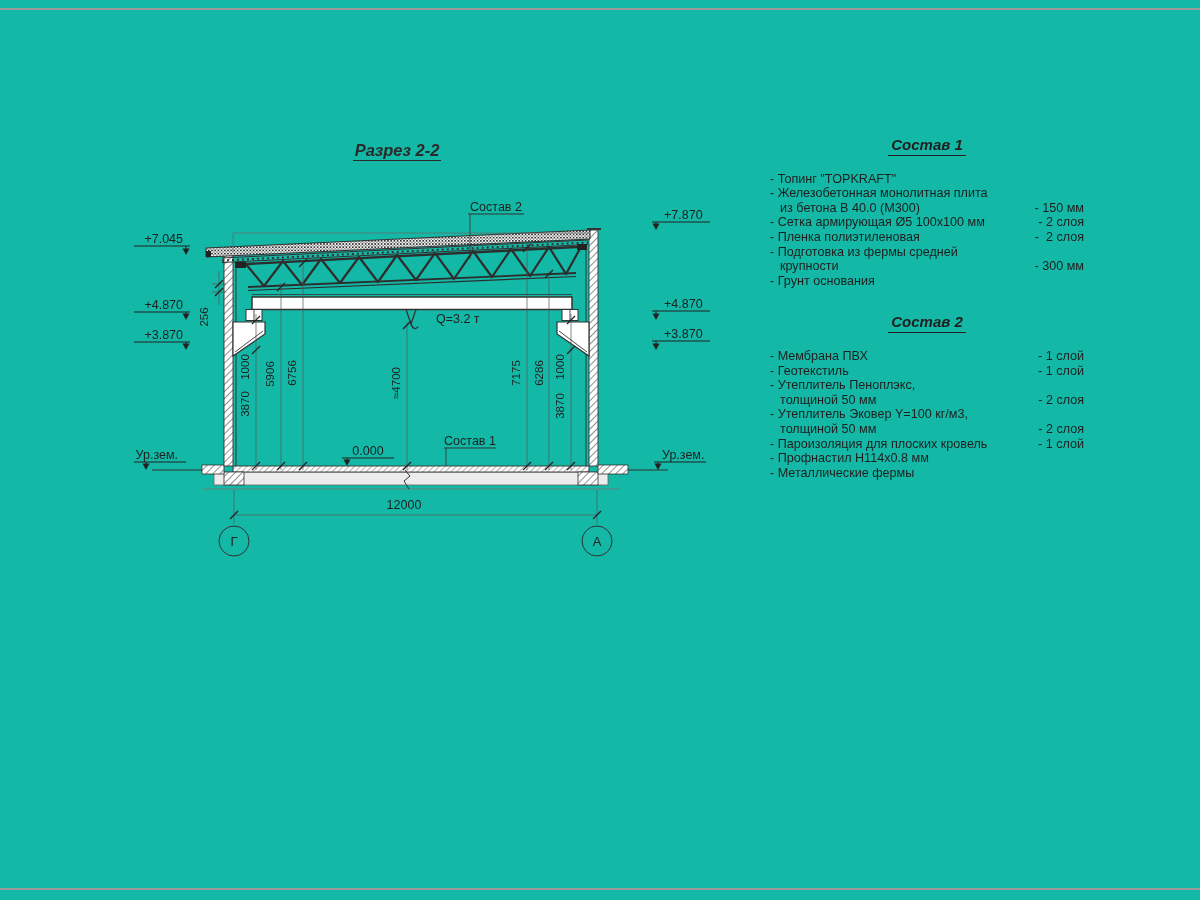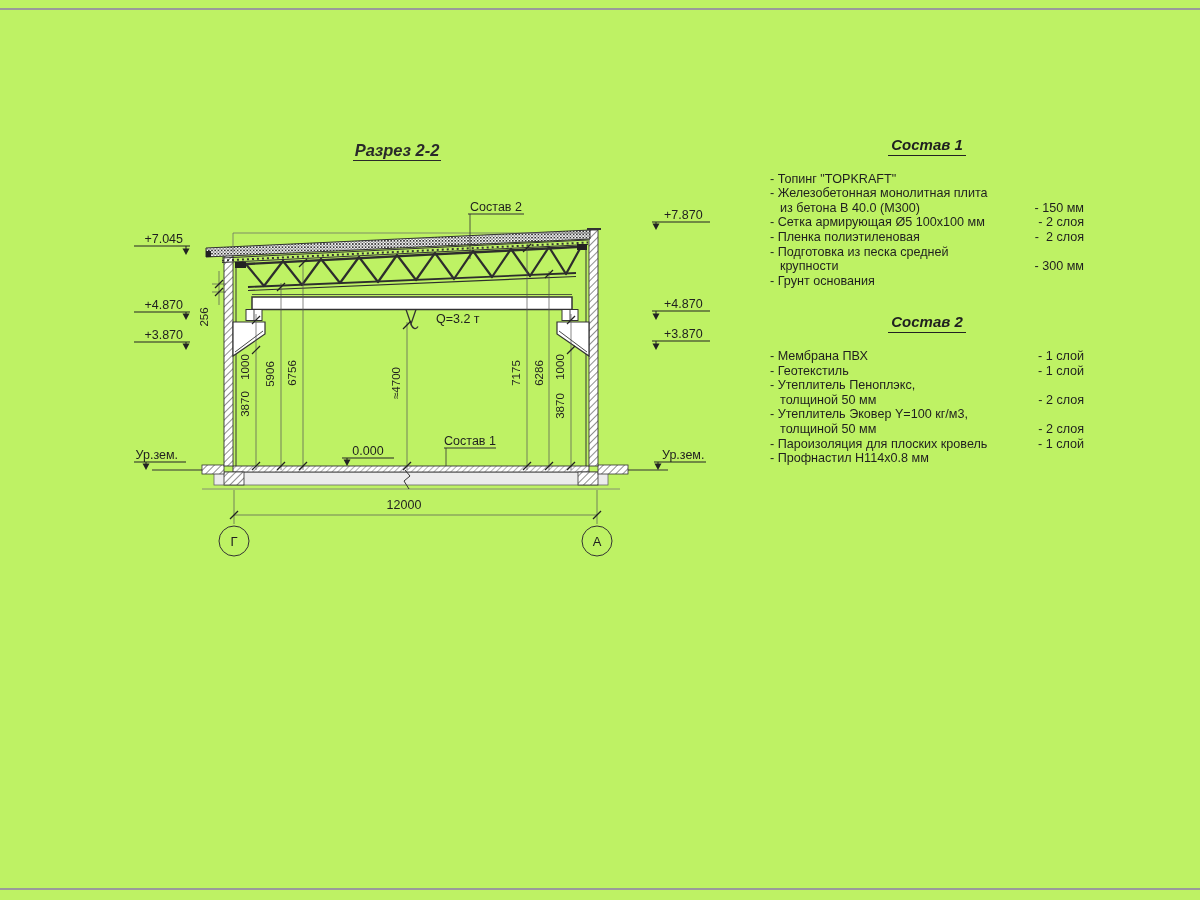--- a/index.html
+++ b/index.html
@@ -1,16 +1,16 @@
 <!DOCTYPE html>
 <html><head>
 <meta charset="utf-8">
 <style>
   html,body{margin:0;padding:0;background:#fff;}
-  .page{position:relative;width:1200px;height:900px;background:#bef264;overflow:hidden;
+  .page{position:relative;width:1200px;height:900px;background:#14b8a6;overflow:hidden;
         font-family:"Liberation Sans", sans-serif;color:#222;}
   .edge{position:absolute;left:0;right:0;height:2px;background:#9a9a9a;}
   .edge.top{top:8px;} .edge.bottom{top:888px;}
   .title{position:absolute;left:330px;top:141px;width:134px;text-align:center;}
   .title span{font-style:italic;font-size:16.5px;font-weight:600;color:#2a2a2a;
               border-bottom:1.3px solid #2a2a2a;padding:0 2px 1px;}
   .specs{position:absolute;left:770px;top:138px;width:314px;font-size:12.6px;
          line-height:14.6px;color:#1f1f1f;}
   .spec-head{text-align:center;margin-bottom:18px;}
   .spec-head span{font-style:italic;font-size:15px;font-weight:600;
@@ -267,21 +267,21 @@
         </div>
       <div class="spec-row">
           <span class="spec-name">- Сетка армирующая Ø5 100x100 мм</span>
           <span class="spec-val">- 2 слоя</span>
         </div>
       <div class="spec-row">
           <span class="spec-name">- Пленка полиэтиленовая</span>
           <span class="spec-val">-  2 слоя</span>
         </div>
       <div class="spec-row">
-          <span class="spec-name">- Подготовка из песка средней
+          <span class="spec-name">- Подготовка из фермы средней
 крупности</span>
           <span class="spec-val">- 300 мм</span>
         </div>
       <div class="spec-row">
           <span class="spec-name">- Грунт основания</span>
           <span class="spec-val"></span>
         </div>
     </div>
 
     <div class="spec-head block2">
@@ -307,15 +307,19 @@
           <span class="spec-val">- 2 слоя</span>
         </div>
       <div class="spec-row">
           <span class="spec-name">- Пароизоляция для плоских кровель</span>
           <span class="spec-val">- 1 слой</span>
         </div>
       <div class="spec-row">
           <span class="spec-name">- Профнастил Н114x0.8 мм</span>
           <span class="spec-val"></span>
         </div>
+      <div class="spec-row">
+          <span class="spec-name">- Металлические фермы</span>
+          <span class="spec-val"></span>
+        </div>
     </div>
   </div>
 </div>
 
 </body></html>

